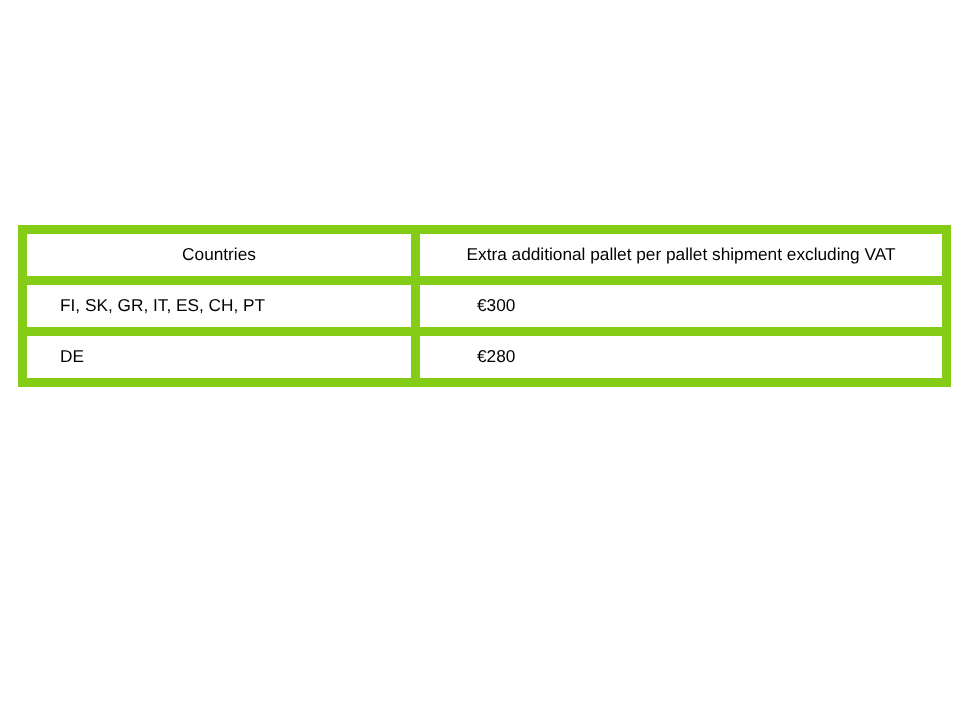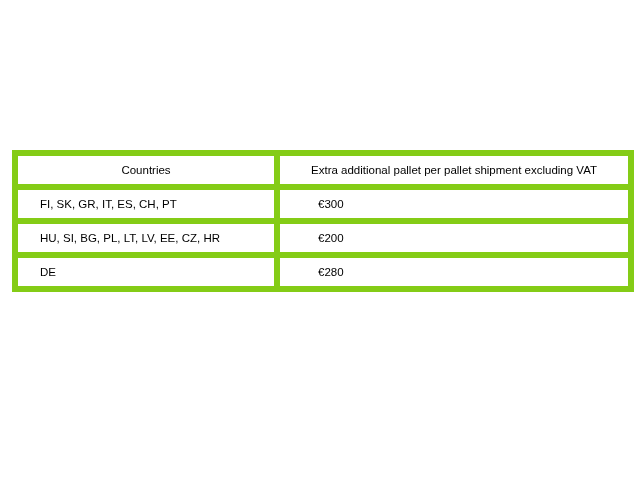--- a/index.html
+++ b/index.html
@@ -96,28 +96,20 @@
         <tr>
           <td class="body-cell">
             <span class="inner">FI, SK, GR, IT, ES, CH, PT</span>
           </td>
           <td class="body-cell price">
             <span class="inner">€300</span>
           </td>
         </tr>
         <tr>
           <td class="body-cell">
-            <span class="inner">HU, SI, BG, PL, LT, LV, EE, CZ, HR</span>
-          </td>
-          <td class="body-cell price">
-            <span class="inner">€200</span>
-          </td>
-        </tr>
-        <tr>
-          <td class="body-cell">
             <span class="inner">DE</span>
           </td>
           <td class="body-cell price">
             <span class="inner">€280</span>
           </td>
         </tr>
       </tbody>
     </table>
   </div>
 

